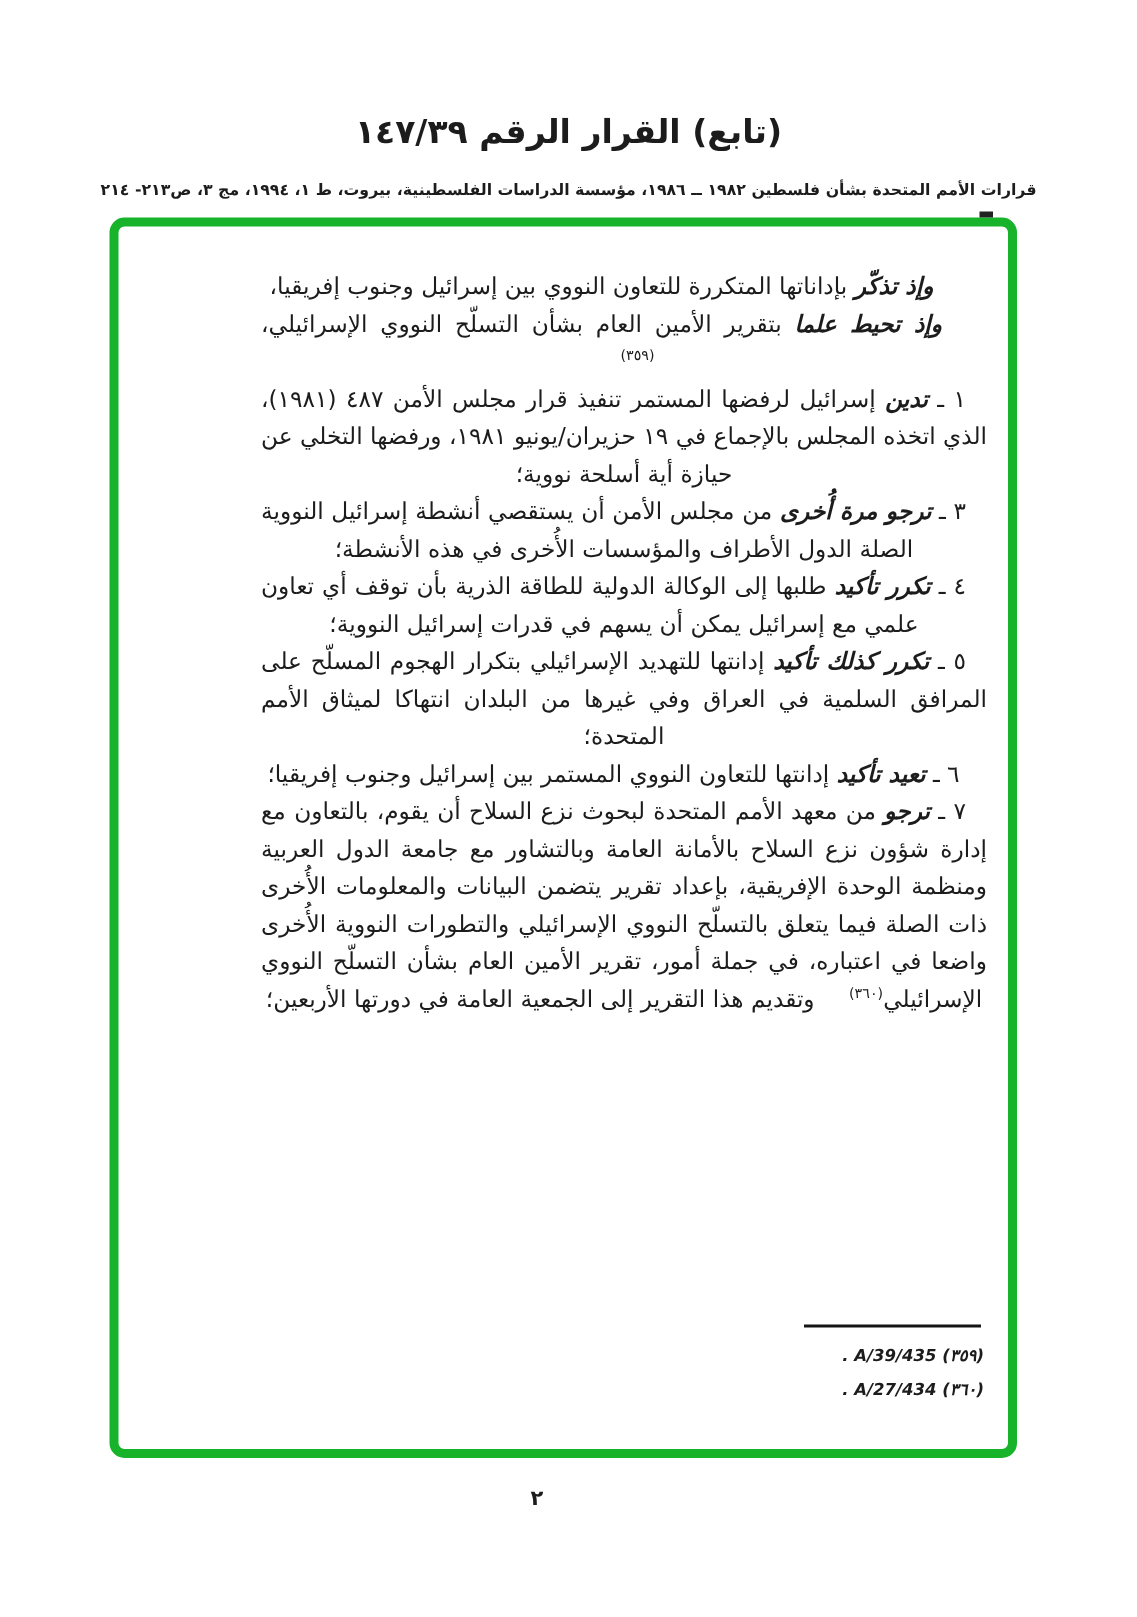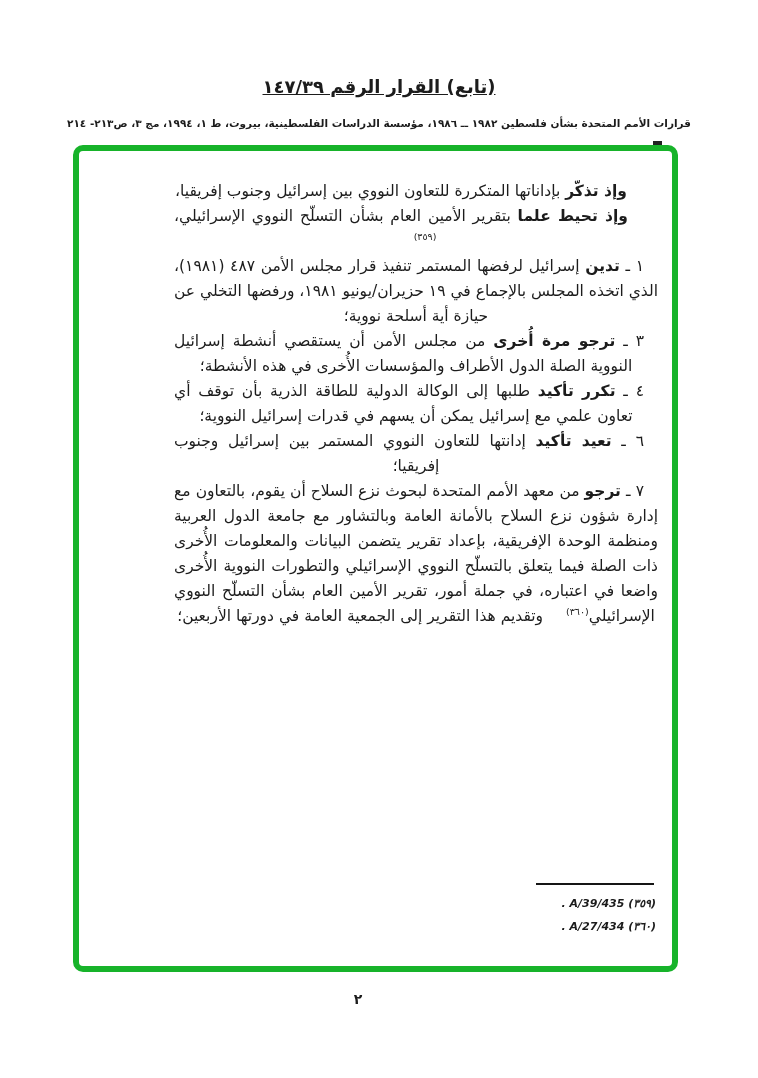--- a/index.html
+++ b/index.html
@@ -5,39 +5,39 @@
   html,body{margin:0;padding:0;}
   body{
     width:758px;height:1078px;background:#ffffff;
     font-family:"DejaVu Sans",sans-serif;color:#1c1c1c;
     position:relative;overflow:hidden;
   }
   #page{position:absolute;inset:0;width:758px;height:1078px;}
 
   
   .header{position:absolute;top:76px;left:0;width:758px;text-align:center;direction:rtl;}
-  .title{font-size:18px;font-weight:bold;letter-spacing:.2px;text-decoration:underline;}
+  .title{font-size:22px;font-weight:bold;letter-spacing:.2px;}
   .subtitle{margin-top:20px;font-size:10.5px;font-weight:bold;white-space:nowrap;}
 
   
   .hl-box{
     position:absolute;left:73px;top:145px;width:593px;height:815px;
     border:6px solid #17b32a;border-radius:10px;background:transparent;
   }
   .tick{position:absolute;left:574px;top:-10px;width:9px;height:4px;background:#222;}
 
   
   .doc{
     position:absolute;top:28px;right:14px;width:484px;
     direction:rtl;font-size:15.5px;line-height:25px;
     text-align:justify;
   }
   .doc p{margin:0;text-indent:14px;text-align-last:center;}
   .doc p.ind-lg{text-indent:30px;}
-  .b{font-weight:bold;}
+  .b{font-weight:bold;font-style:italic;}
   .sup{vertical-align:super;font-size:9.5px;line-height:0;margin-left:18px;}
 
   
   .footnotes{
     position:absolute;top:732px;right:16px;width:300px;
     direction:rtl;text-align:right;font-size:11px;font-weight:bold;line-height:23px;font-style:italic;
   }
   .fn-sep{width:118px;height:2px;background:#151515;margin:0 2px 7px auto;}
 
   
@@ -56,20 +56,21 @@
 
   <div class="hl-box">
     <div class="tick"></div>
 
     <div class="doc">
         <p class="ind-lg"><span class="b">وإذ تذكّر</span><span> بإداناتها المتكررة للتعاون النووي بين إسرائيل وجنوب إفريقيا،</span></p>
         <p class="ind-lg"><span class="b">وإذ تحيط علما</span><span> بتقرير الأمين العام بشأن التسلّح النووي الإسرائيلي،</span><span class="sup">(٣٥٩)</span></p>
         <p><span>١ ـ </span><span class="b">تدين</span><span> إسرائيل لرفضها المستمر تنفيذ قرار مجلس الأمن ٤٨٧ (١٩٨١)، الذي اتخذه المجلس بالإجماع في ١٩ حزيران/يونيو ١٩٨١، ورفضها التخلي عن حيازة أية أسلحة نووية؛</span></p>
         <p><span>٣ ـ </span><span class="b">ترجو مرة أُخرى</span><span> من مجلس الأمن أن يستقصي أنشطة إسرائيل النووية الصلة الدول الأطراف والمؤسسات الأُخرى في هذه الأنشطة؛</span></p>
         <p><span>٤ ـ </span><span class="b">تكرر تأكيد</span><span> طلبها إلى الوكالة الدولية للطاقة الذرية بأن توقف أي تعاون علمي مع إسرائيل يمكن أن يسهم في قدرات إسرائيل النووية؛</span></p>
+        <p><span>٥ ـ </span><span class="b">تكرر كذلك تأكيد</span><span> إدانتها للتهديد الإسرائيلي بتكرار الهجوم المسلّح على المرافق السلمية في العراق وفي غيرها من البلدان انتهاكا لميثاق الأمم المتحدة؛</span></p>
         <p><span>٦ ـ </span><span class="b">تعيد تأكيد</span><span> إدانتها للتعاون النووي المستمر بين إسرائيل وجنوب إفريقيا؛</span></p>
         <p><span>٧ ـ </span><span class="b">ترجو</span><span> من معهد الأمم المتحدة لبحوث نزع السلاح أن يقوم، بالتعاون مع إدارة شؤون نزع السلاح بالأمانة العامة وبالتشاور مع جامعة الدول العربية ومنظمة الوحدة الإفريقية، بإعداد تقرير يتضمن البيانات والمعلومات الأُخرى ذات الصلة فيما يتعلق بالتسلّح النووي الإسرائيلي والتطورات النووية الأُخرى واضعا في اعتباره، في جملة أمور، تقرير الأمين العام بشأن التسلّح النووي الإسرائيلي</span><span class="sup">(٣٦٠)</span><span> وتقديم هذا التقرير إلى الجمعية العامة في دورتها الأربعين؛</span></p>
       </div>
 
     <div class="footnotes">
       <div class="fn-sep"></div>
       <div class="fn-line">(٣٥٩) A/39/435 .</div>
       <div class="fn-line">(٣٦٠) A/27/434 .</div>
     </div>
   </div>

